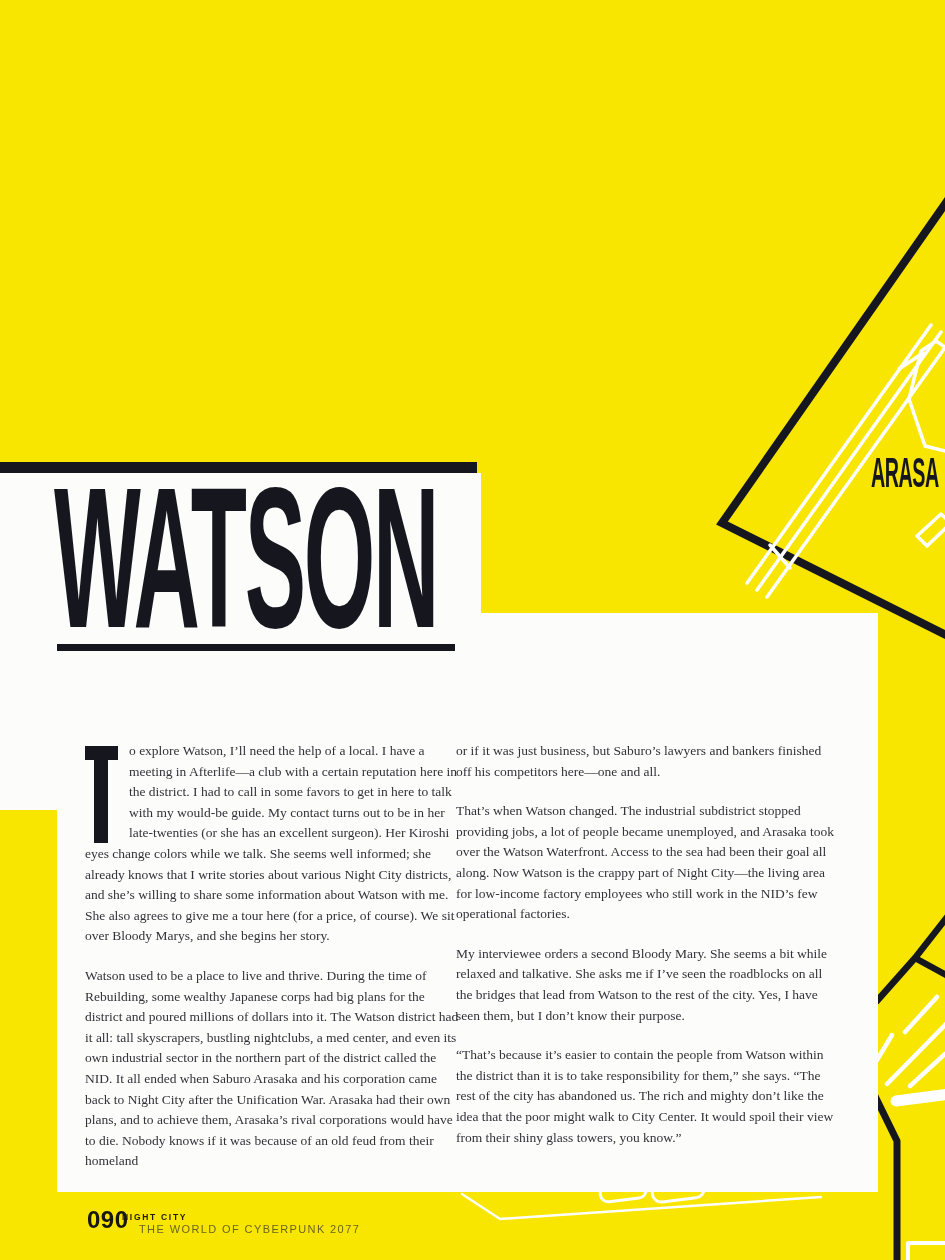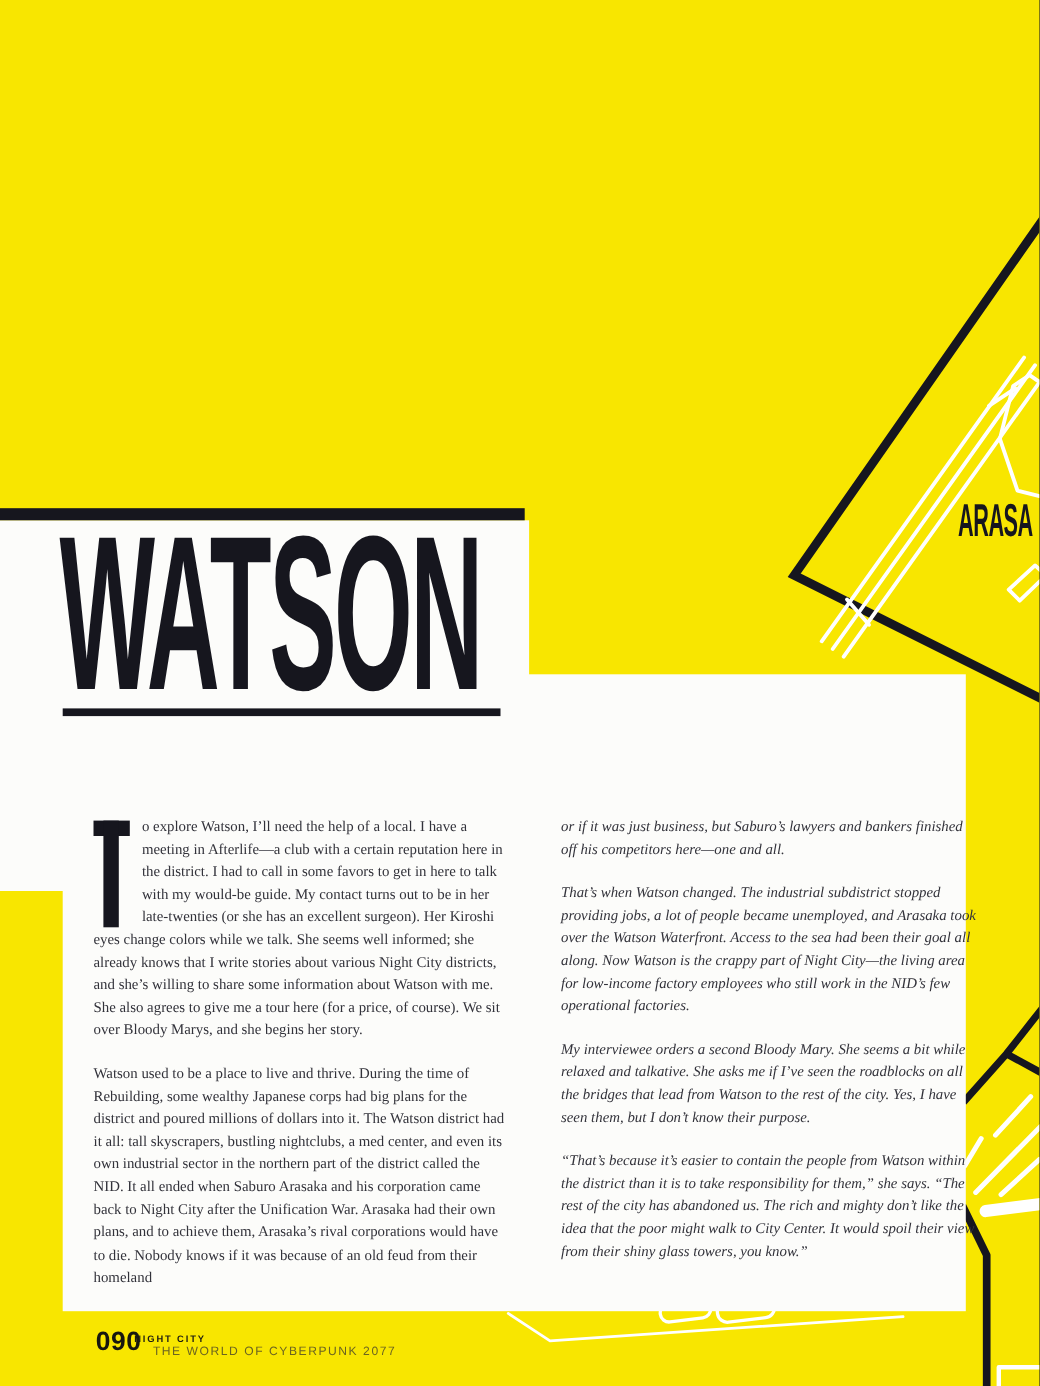--- a/index.html
+++ b/index.html
@@ -36,21 +36,21 @@
   
   .col{
     position:absolute;top:701px;width:378px;z-index:7;
     font-family:"Liberation Serif","DejaVu Serif",serif;
     font-size:13.5px;line-height:20.6px;color:var(--body);
     text-align:left;
     margin-top:40px;
   }
   .col p{margin:0 0 19px 0;}
   .col-left{left:85px;}
-  .col-right{left:510px;font-style:italic;}
+  .col-right{left:456px;}
   
   .dropcap{float:left;width:33px;height:97px;margin:5px 11px 0 0;position:relative;}
   .dropcap .dc-bar{position:absolute;top:0;left:0;width:33px;height:14px;background:var(--ink);}
   .dropcap .dc-stem{position:absolute;top:0;left:9px;width:14px;height:97px;background:var(--ink);}
   .dropcap .dc-text{position:absolute;left:0;top:0;opacity:0;font-size:8px;}
   
   .page-num{
     position:absolute;left:87px;top:1208px;z-index:8;margin:0;
     font-weight:900;font-size:24px;line-height:1;letter-spacing:0.5px;color:#17170f;
   }

